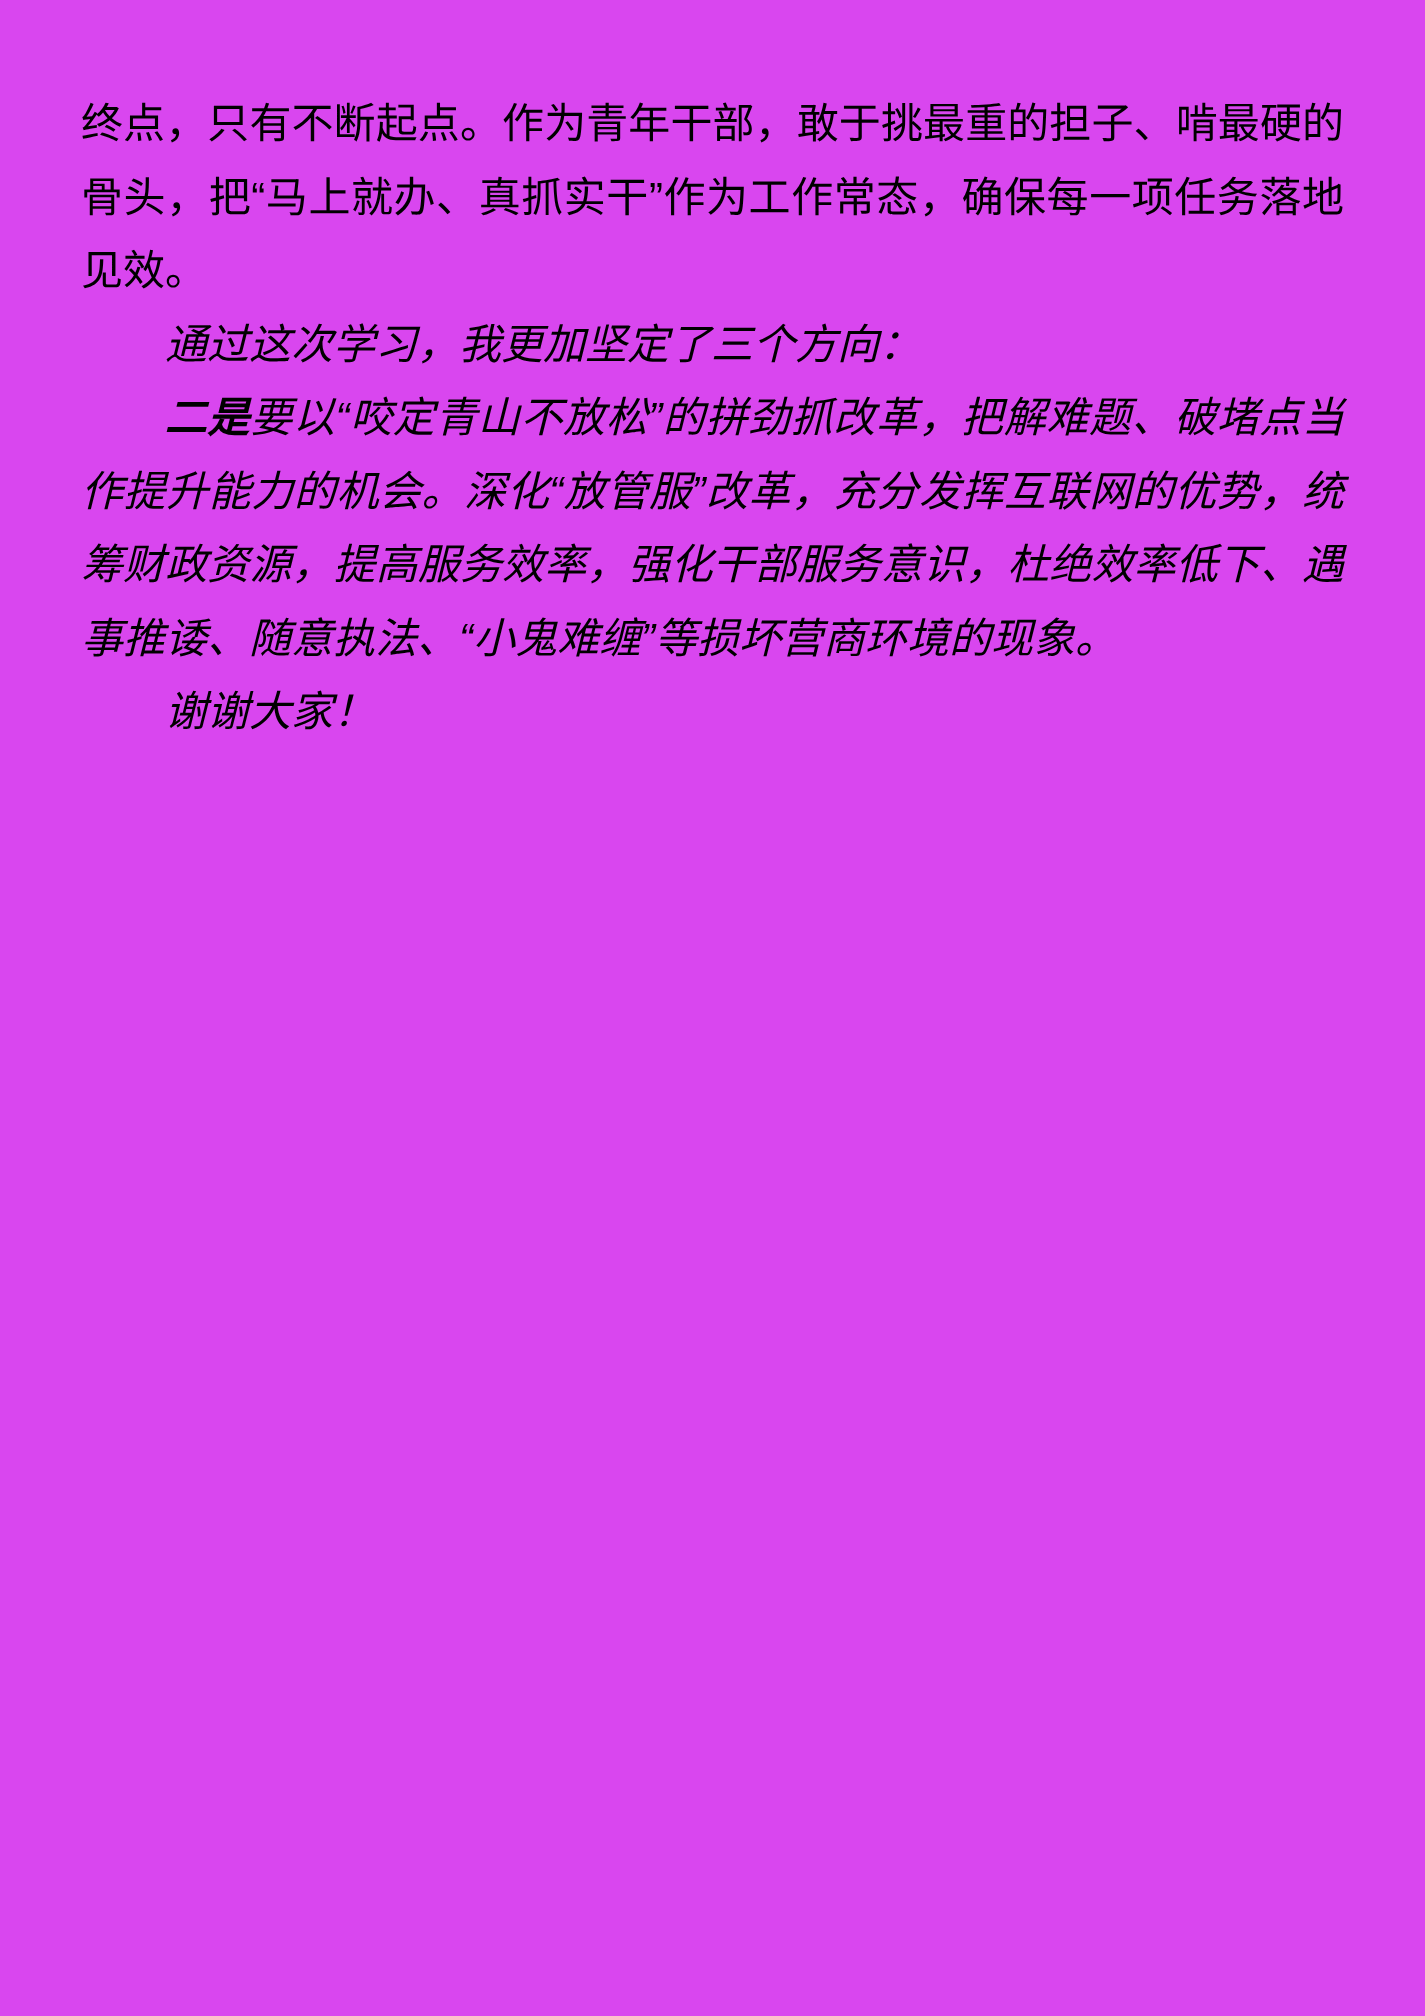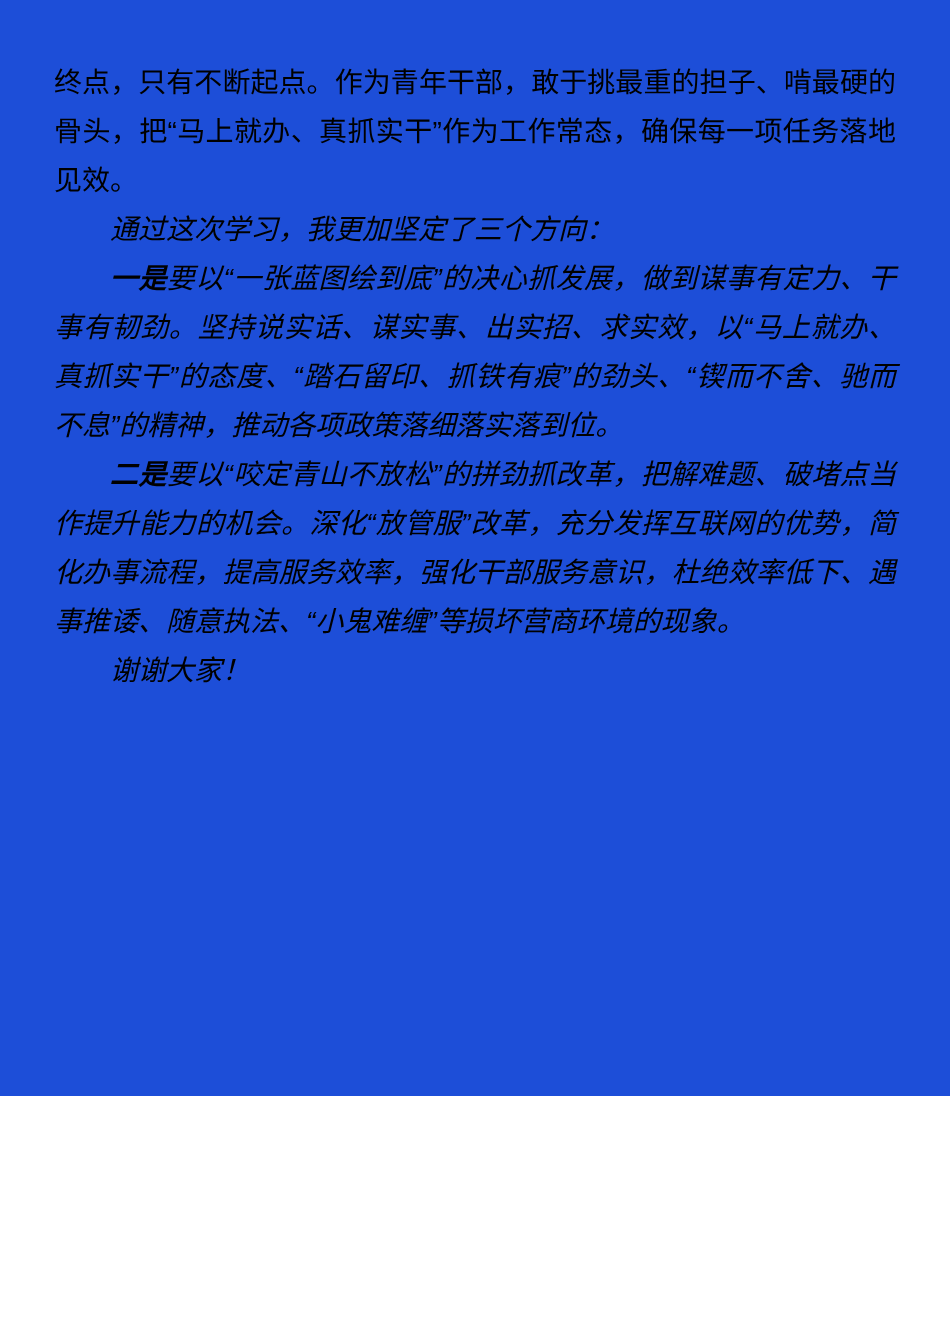--- a/index.html
+++ b/index.html
@@ -8,22 +8,22 @@
     padding: 0;
     background: #ffffff;
   }
   body {
     font-family: "Liberation Sans", "DejaVu Sans", sans-serif;
     color: #000000;
   }
   .page {
     position: relative;
     width: 950px;
-    height: 1096px;
-    background: #1d4ed8;
+    height: 1344px;
+    background: #d946ef;
     overflow: hidden;
     box-sizing: border-box;
   }
   .doc-body {
     position: absolute;
     left: 54px;
     top: 58px;
     width: 842px;
   }
   p.para {
@@ -60,26 +60,23 @@
   <div class="doc-body">
 
     <p class="para cont">
       <span>终点，只有不断起点。作为青年干部，敢于挑最重的担子、啃最硬的骨头，把“马上就办、真抓实干”作为工作常态，确保每一项任务落地见效。</span>
     </p>
 
     <p class="para indent">
       <span>通过这次学习，我更加坚定了三个方向：</span>
     </p>
 
-    <p class="para indent">
-      <span class="lead">一是</span><span>要以“一张蓝图绘到底”的决心抓发展，做到谋事有定力、干事有韧劲。坚持说实话、谋实事、出实招、求实效，以“马上就办、真抓实干”的态度、“踏石留印、抓铁有痕”的劲头、“锲而不舍、驰而不息”的精神，推动各项政策落细落实落到位。</span>
-    </p>
 
     <p class="para indent">
-      <span class="lead">二是</span><span>要以“咬定青山不放松”的拼劲抓改革，把解难题、破堵点当作提升能力的机会。深化“放管服”改革，充分发挥互联网的优势，简化办事流程，提高服务效率，强化干部服务意识，杜绝效率低下、遇事推诿、随意执法、“小鬼难缠”等损坏营商环境的现象。</span>
+      <span class="lead">二是</span><span>要以“咬定青山不放松”的拼劲抓改革，把解难题、破堵点当作提升能力的机会。深化“放管服”改革，充分发挥互联网的优势，统筹财政资源，提高服务效率，强化干部服务意识，杜绝效率低下、遇事推诿、随意执法、“小鬼难缠”等损坏营商环境的现象。</span>
     </p>
 
 
 
     <p class="para indent noj">
       <span>谢谢大家！</span>
     </p>
 
   </div>
 </div>

